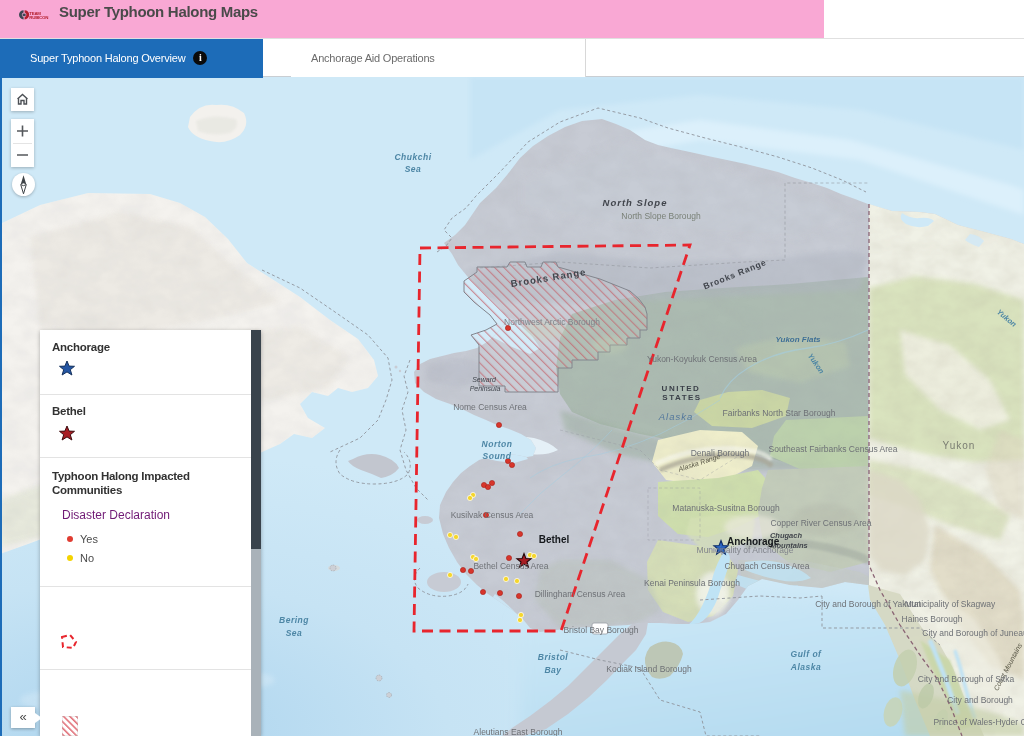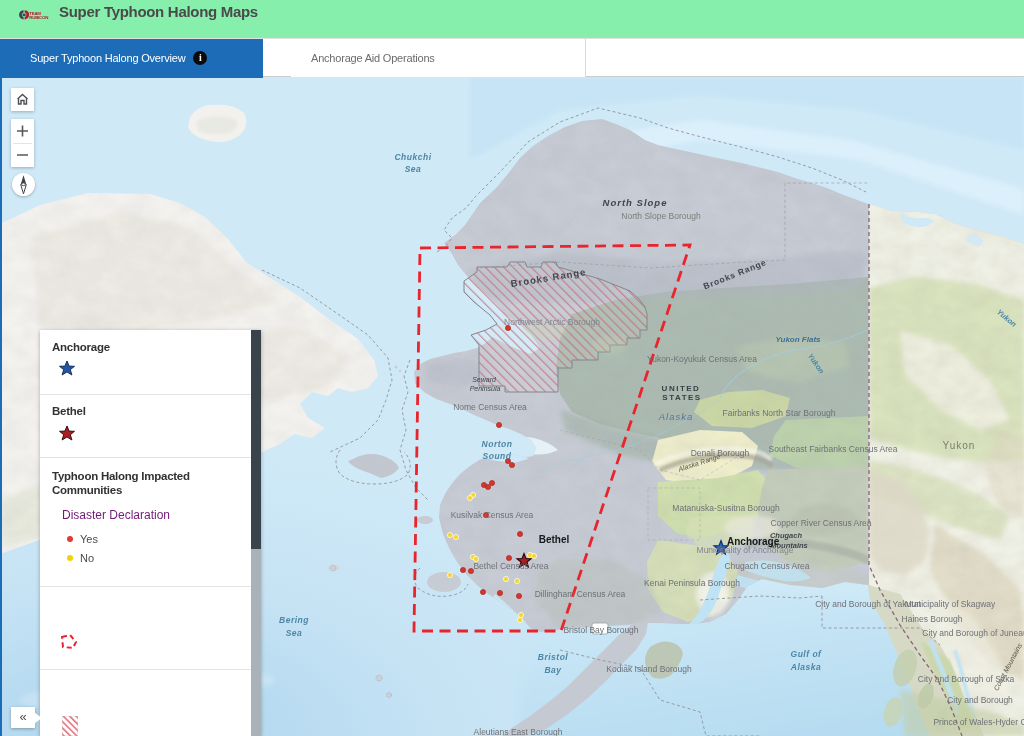--- a/index.html
+++ b/index.html
@@ -1,17 +1,17 @@
 <!DOCTYPE html>
 <html><head>
 <meta charset="utf-8">
 <style>
 html,body{margin:0;padding:0}
 body{width:1024px;height:736px;font-family:"Liberation Sans",sans-serif;overflow:hidden;position:relative;background:#fff}
-#header{position:absolute;left:0;top:0;width:1024px;height:38px;background:#86efac}
+#header{position:absolute;left:0;top:0;width:824px;height:38px;background:#f9a8d4}
 #logo{position:absolute;left:19px;top:7px;width:30px;height:11px}
 #title{position:absolute;left:59px;top:3px;font-size:15px;font-weight:bold;color:#4a4a4a;letter-spacing:-0.3px}
 #tabs{position:absolute;left:0;top:38px;width:1024px;height:39px;background:#fff;border-bottom:1px solid #c9ced3;box-sizing:border-box;border-top:1px solid #e0e0e0}
 #tab1{position:absolute;left:0;top:0;width:263px;height:39px;background:#1d6cb8;color:#fff;font-size:11px;letter-spacing:-0.2px;line-height:39px;padding-left:30px;box-sizing:border-box}
 #tab1 .info{display:inline-block;width:14px;height:14px;background:#0a0a0a;border-radius:50%;color:#fff;font-size:10px;line-height:14px;text-align:center;font-family:"Liberation Serif",serif;font-weight:bold;vertical-align:middle;margin-left:5px;margin-top:-2px}
 #tab2{position:absolute;left:291px;top:0;width:295px;height:38px;background:#fff;color:#6b6b6b;font-size:11px;letter-spacing:-0.2px;line-height:38px;padding-left:20px;box-sizing:border-box;border-right:1px solid #d8d8d8}
 #map{position:absolute;left:0;top:77px;width:924px;height:659px;background:#cfe9f7}
 #leftline{position:absolute;left:0;top:77px;width:2px;height:659px;background:#1d6cb8;z-index:30}
 .ctrl{position:absolute;background:#fff;box-shadow:0 1px 3px rgba(0,0,0,.25);z-index:20}
 #homebtn{left:11px;top:88px;width:23px;height:23px}

